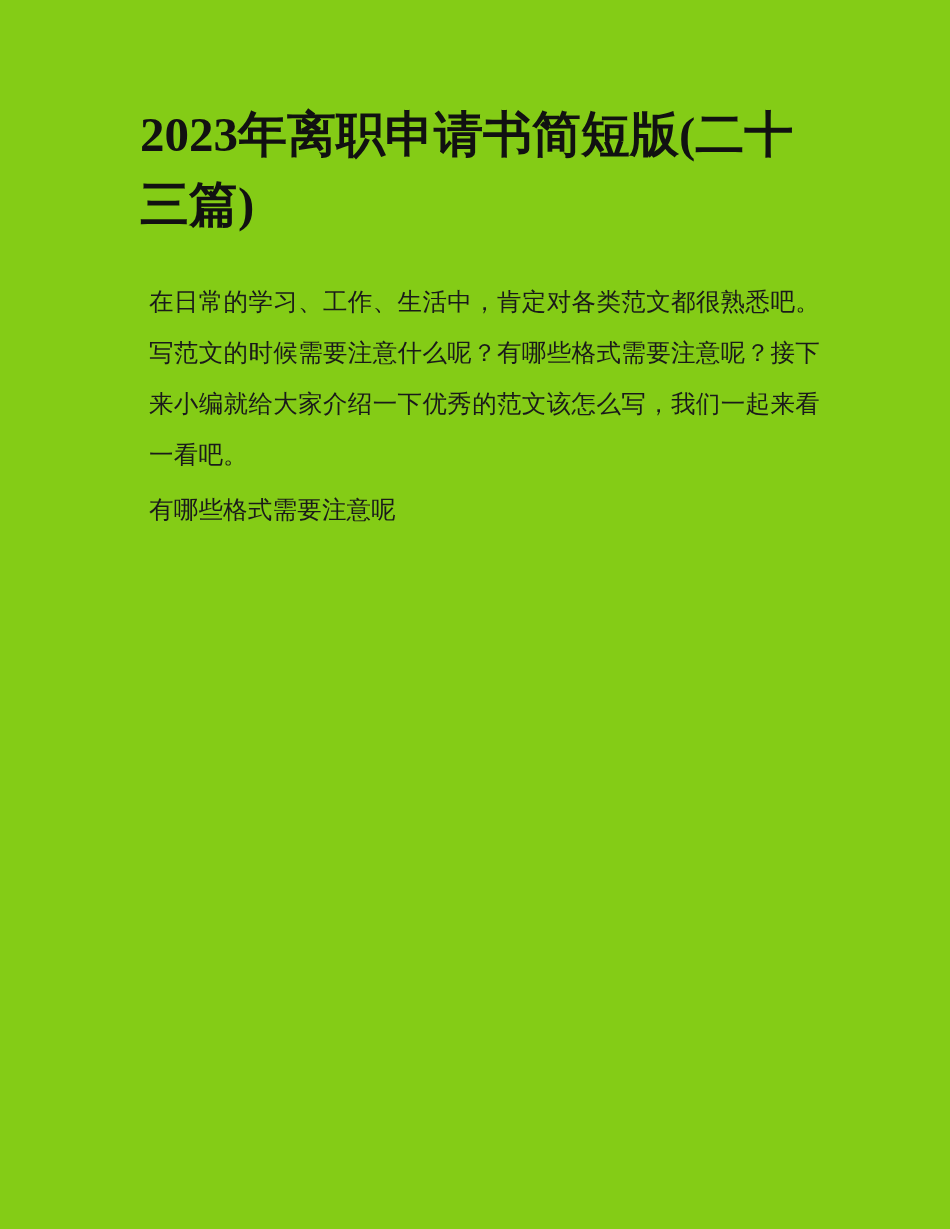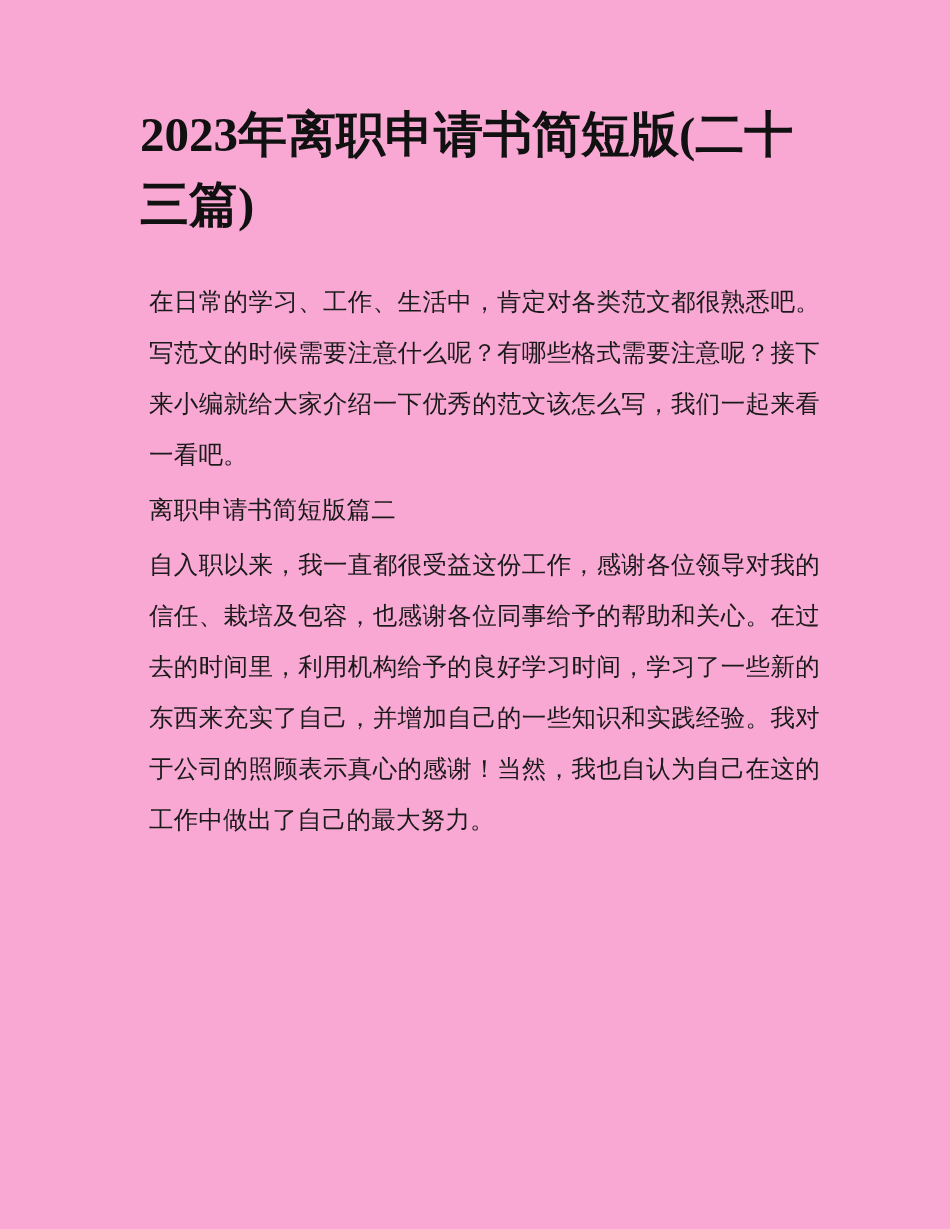--- a/index.html
+++ b/index.html
@@ -12,21 +12,21 @@
     height: 1229px;
     font-family: "Liberation Serif", "DejaVu Serif", serif;
     color: #1a1a1a;
     overflow: hidden;
   }
   .page {
     box-sizing: border-box;
     width: 950px;
     height: 1229px;
     padding: 100px 130px 40px 140px;
-    background: #f9a8d4;
+    background: #84cc16;
     position: relative;
   }
   .doc-title {
     font-size: 49px;
     font-weight: bold;
     line-height: 1.42;
     letter-spacing: 0px;
     margin: 0 0 38px 0;
     color: #111111;
     font-family: "Liberation Serif", "DejaVu Serif", serif;
@@ -43,15 +43,14 @@
   .para.label {
     text-align: left;
   }
 </style>
 </head>
 <body>
 
 <div class="page">
   <h1 class="doc-title">2023年离职申请书简短版(二十三篇)</h1>
   <p class="para">在日常的学习、工作、生活中，肯定对各类范文都很熟悉吧。写范文的时候需要注意什么呢？有哪些格式需要注意呢？接下来小编就给大家介绍一下优秀的范文该怎么写，我们一起来看一看吧。</p>
-  <p class="para label">离职申请书简短版篇二</p>
-  <p class="para">自入职以来，我一直都很受益这份工作，感谢各位领导对我的信任、栽培及包容，也感谢各位同事给予的帮助和关心。在过去的时间里，利用机构给予的良好学习时间，学习了一些新的东西来充实了自己，并增加自己的一些知识和实践经验。我对于公司的照顾表示真心的感谢！当然，我也自认为自己在这的工作中做出了自己的最大努力。</p>
+  <p class="para label">有哪些格式需要注意呢</p>
 </div>
 
 </body></html>

